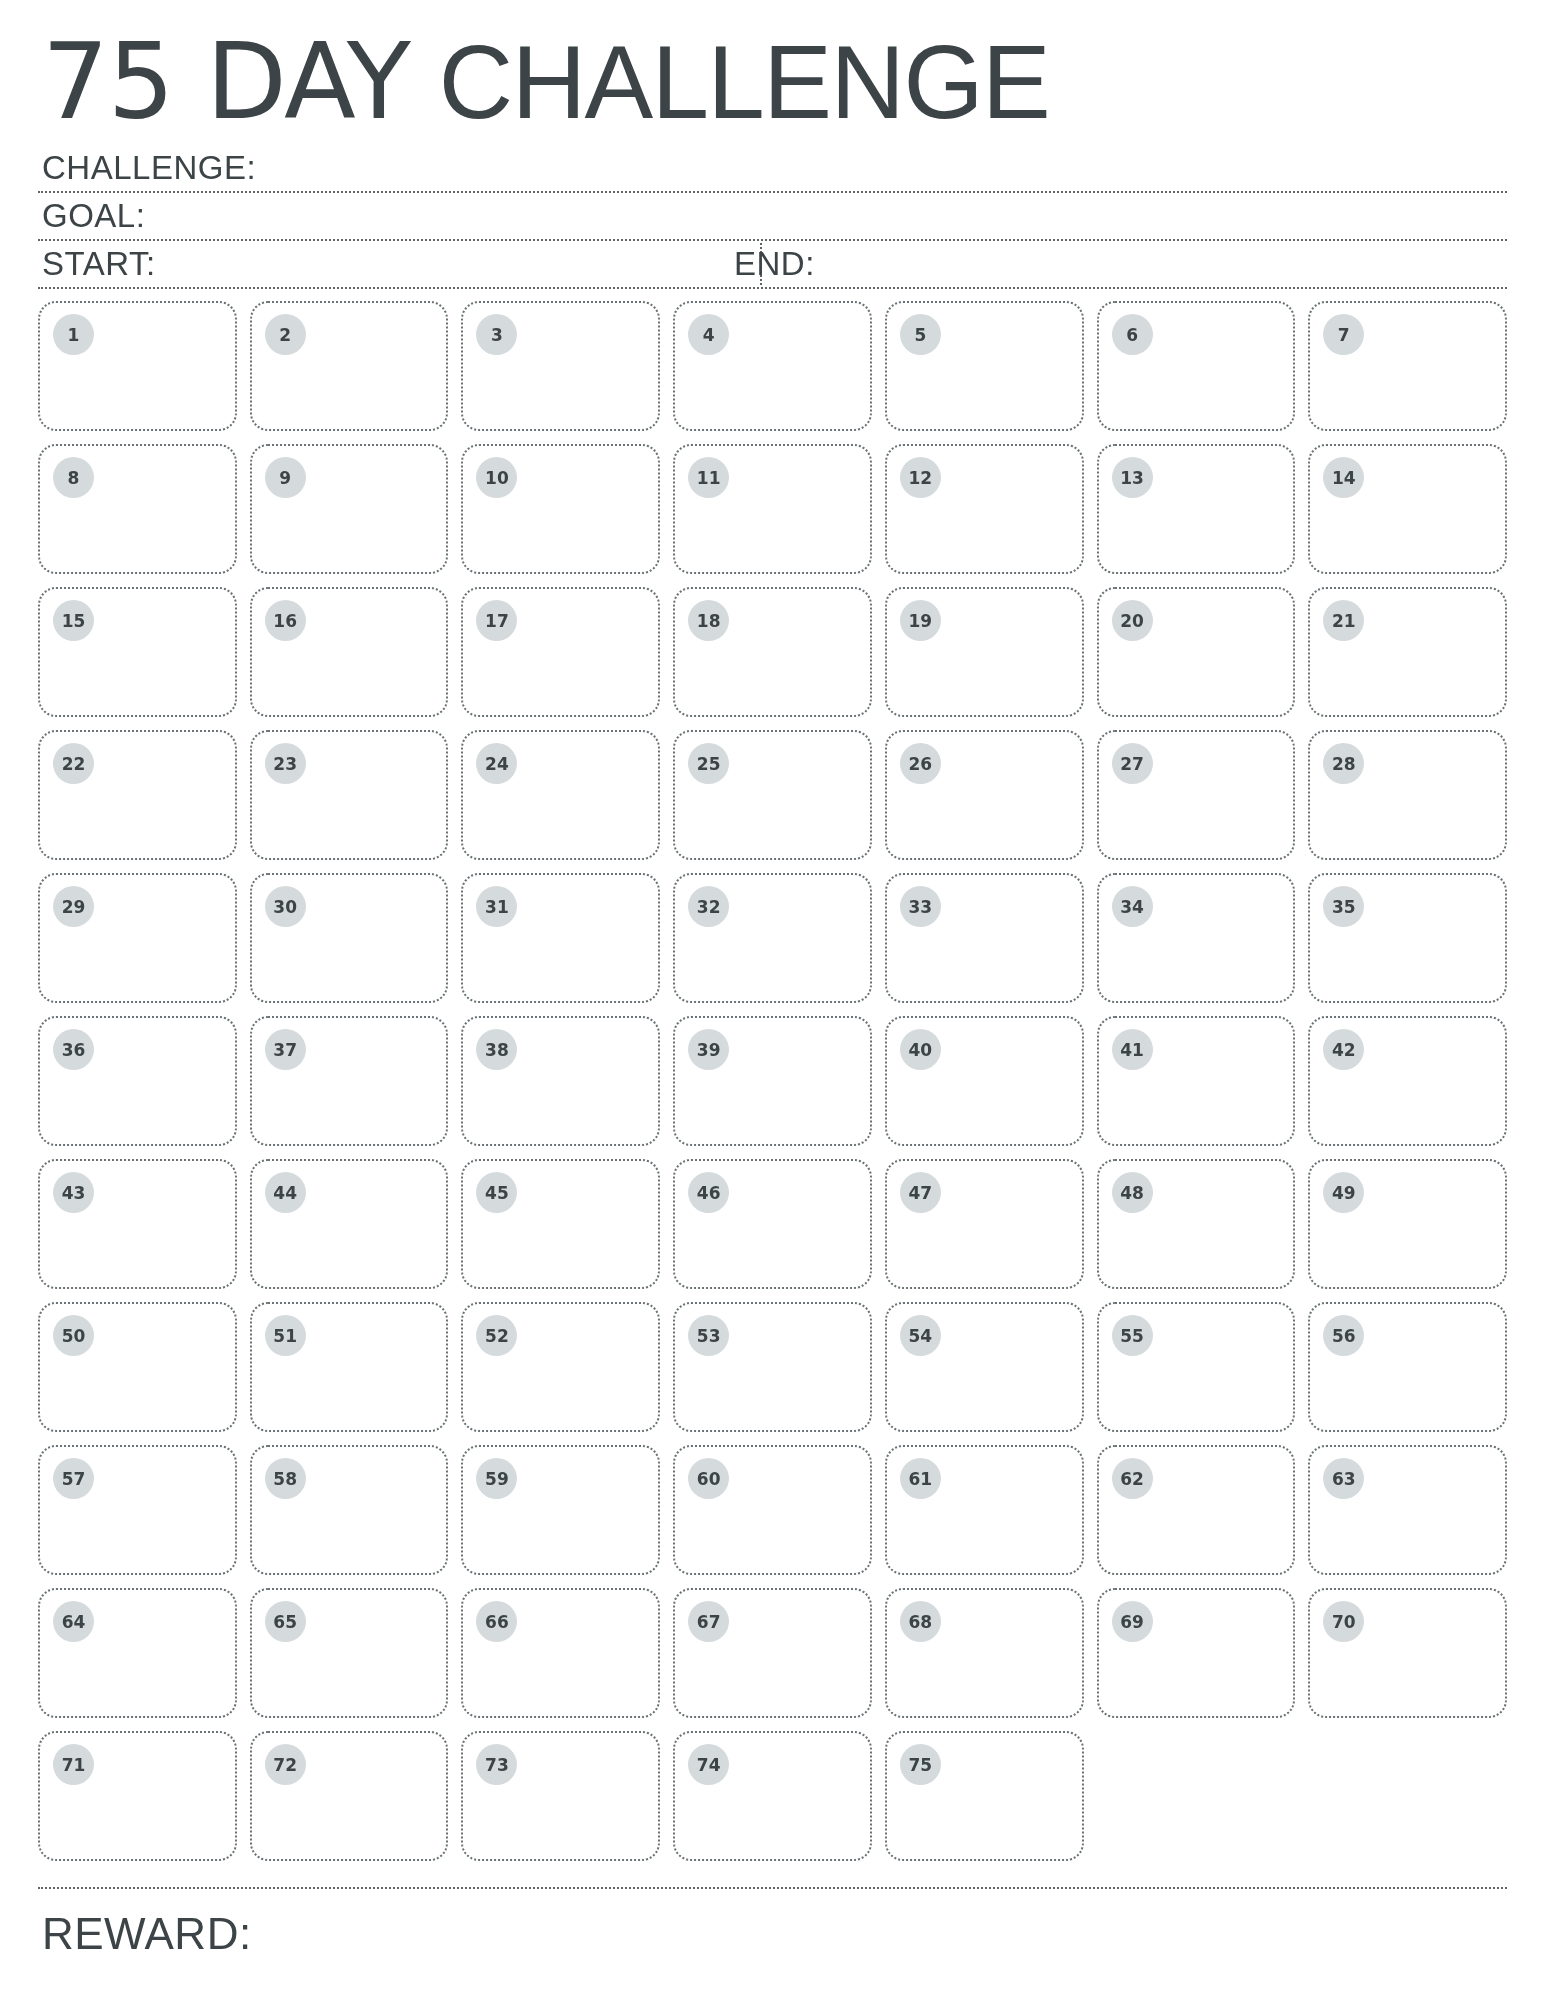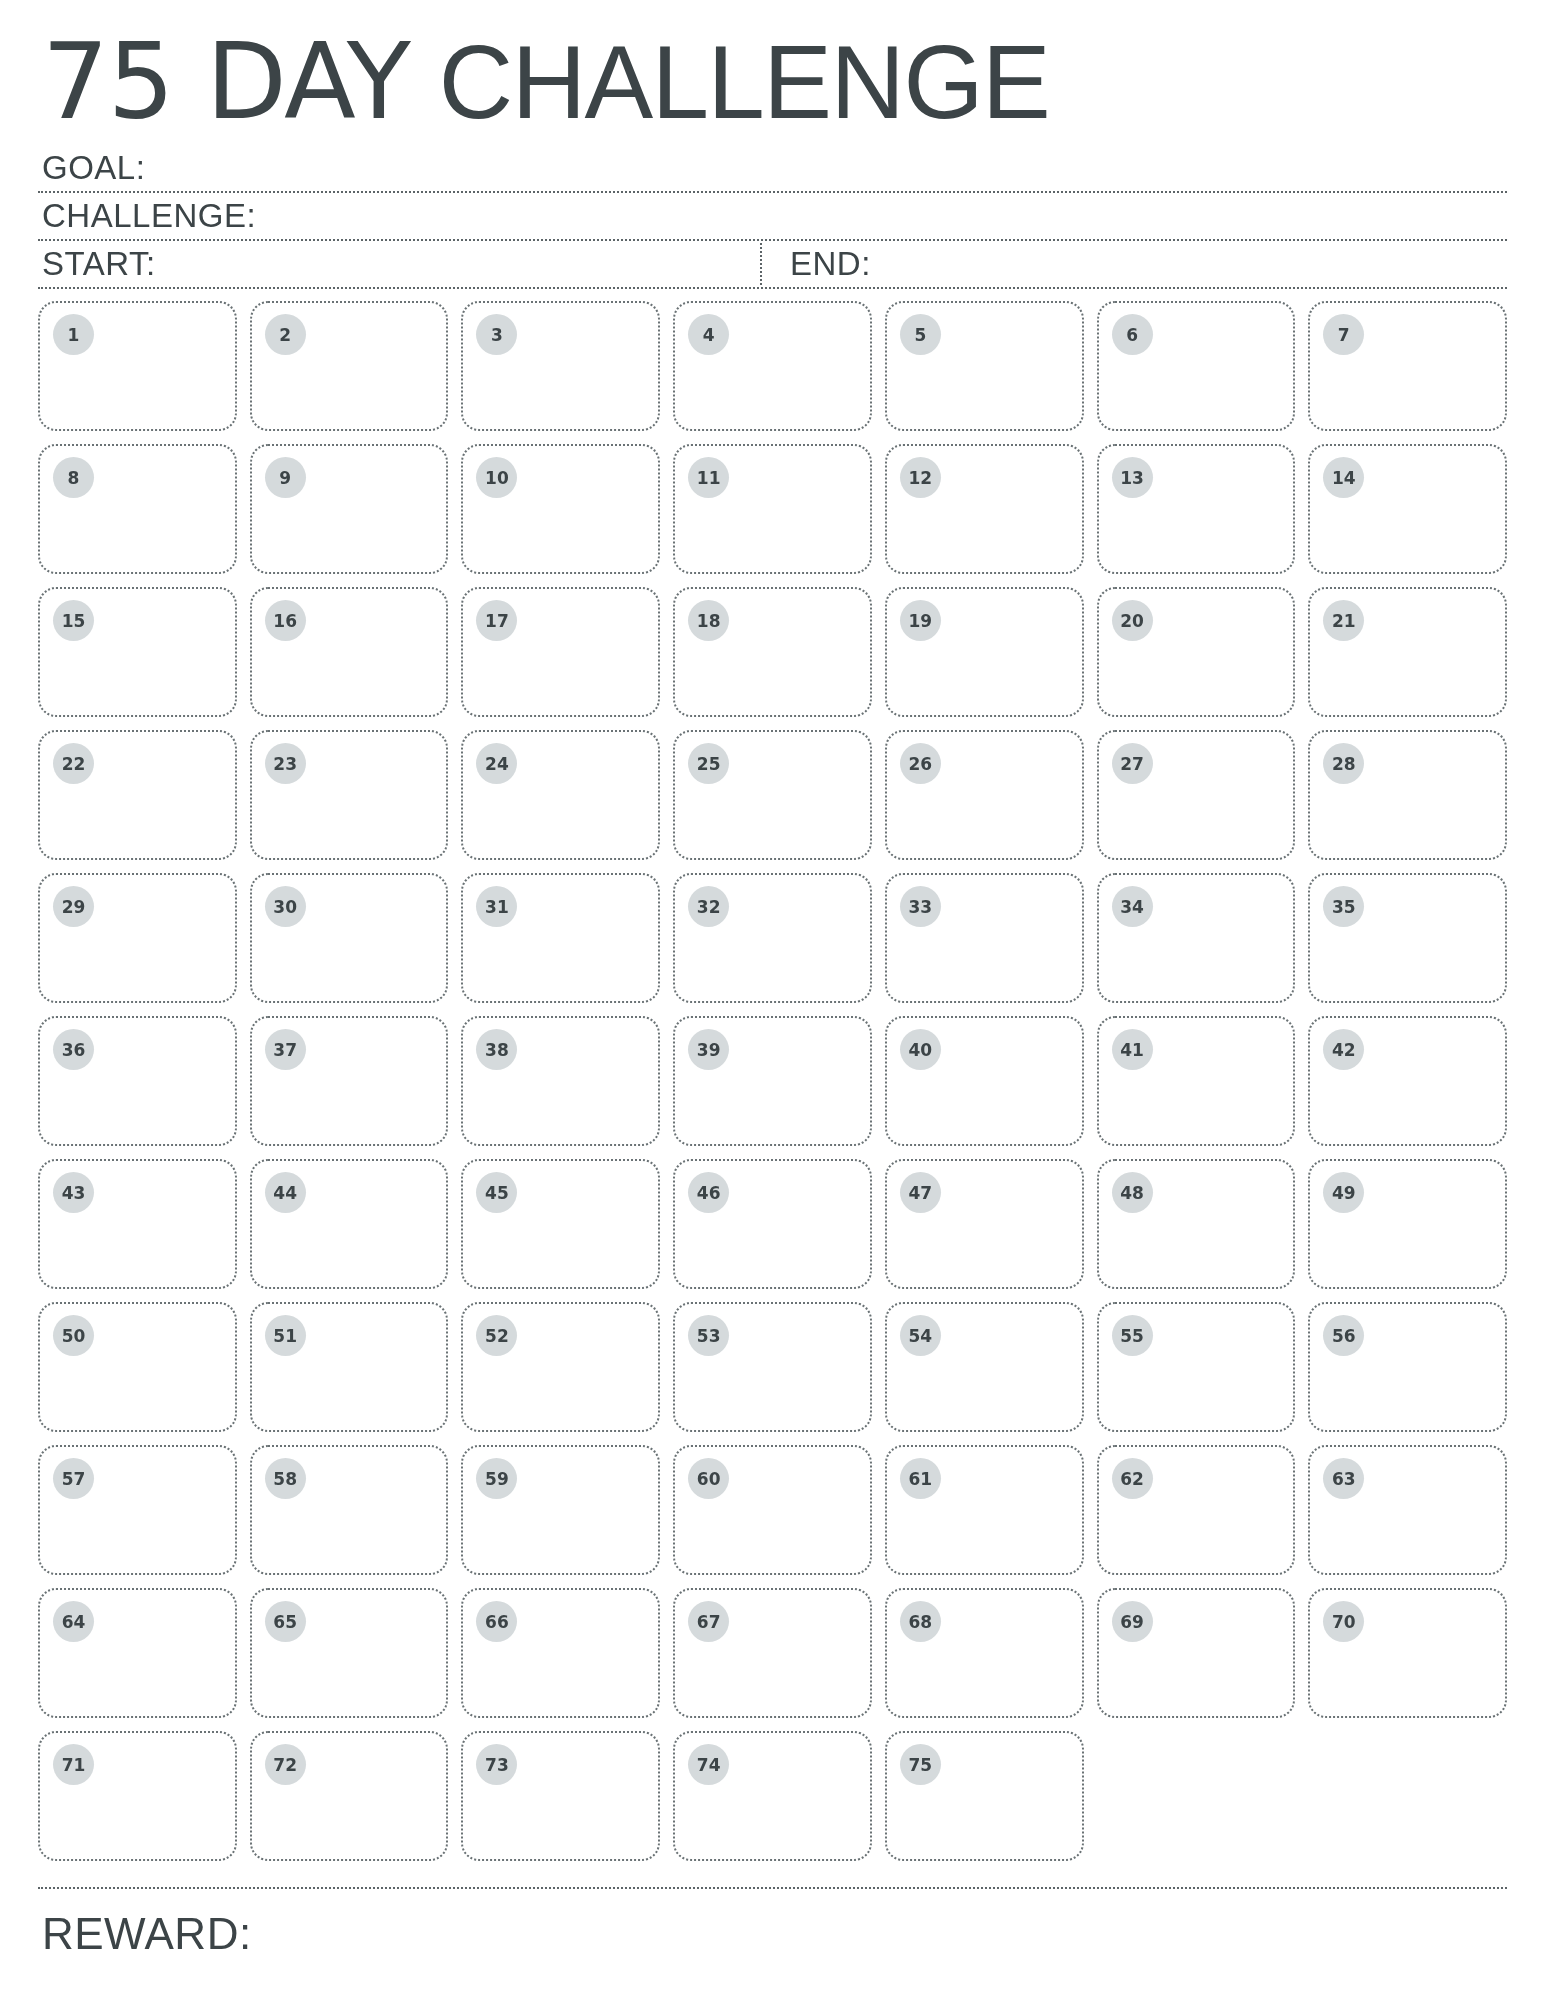--- a/index.html
+++ b/index.html
@@ -63,21 +63,21 @@
     border-top: 2px dotted #5c6467;
   }
   .info-label {
     font-size: 33px;
     letter-spacing: 0.5px;
     color: #3c4447;
     padding-left: 4px;
   }
   .info-line.split .end-label {
     position: absolute;
-    left: 752px;
+    left: 696px;
     font-size: 33px;
     letter-spacing: 0.5px;
     color: #3c4447;
   }
   .info-line.split .divider {
     position: absolute;
     left: 722px;
     top: 2px;
     bottom: 2px;
     width: 0;
@@ -139,26 +139,26 @@
 <body>
 
 <div class="page">
 
   <div class="title-row">
     <span class="title-bold">75 DAY</span>
     <span class="title-light">CHALLENGE</span>
   </div>
 
   <div class="info-line">
-    <span class="info-label">GOAL:</span>
+    <span class="info-label">CHALLENGE:</span>
     <span class="info-value"></span>
   </div>
 
   <div class="info-line">
-    <span class="info-label">CHALLENGE:</span>
+    <span class="info-label">GOAL:</span>
     <span class="info-value"></span>
   </div>
 
   <div class="info-line split">
     <span class="info-label">START:</span>
     <span class="info-value"></span>
     <span class="divider"></span>
     <span class="end-label">END:</span>
     <span class="info-value"></span>
   </div>

